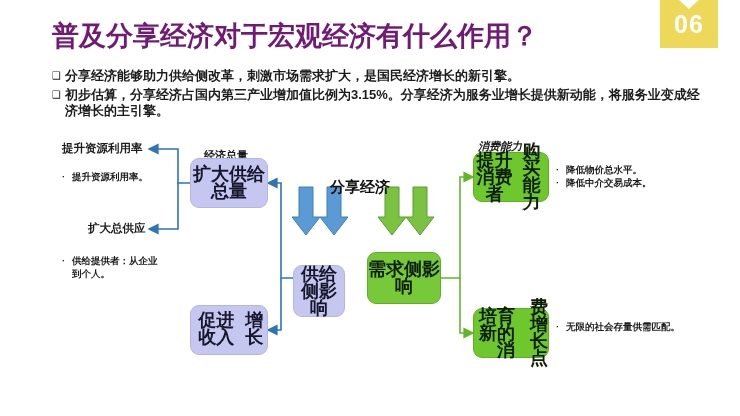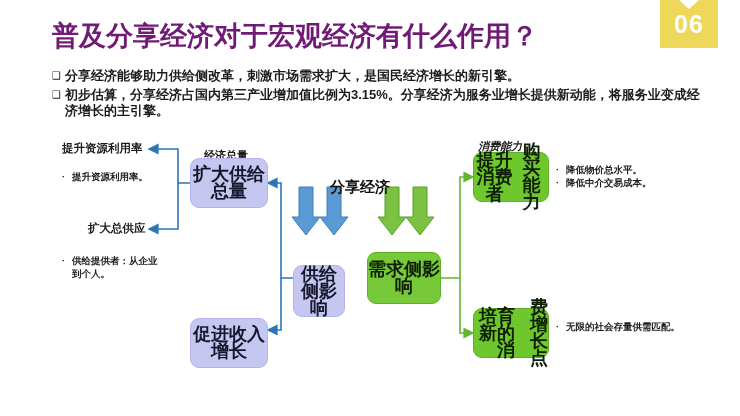--- a/index.html
+++ b/index.html
@@ -141,21 +141,21 @@
 
     <div class="center-title" style="left:330px;top:48px;">分享经济</div>
 
     <div class="cap" style="left:204px;top:18px;">经济总量</div>
 
     <div class="node purple" style="left:190px;top:28px;width:78px;height:50px;flex-direction:column;">
       <span>扩大供给</span>
       <span>总量</span>
     </div>
 
-    <div class="node purple" style="left:190px;top:188px;width:78px;height:50px;flex-direction:column;">
+    <div class="node purple" style="left:190px;top:175px;width:78px;height:50px;flex-direction:row;font-family:Liberation Mono, monospace;">
       <span>促进收入</span>
       <span>增长</span>
     </div>
 
     <div class="lbl" style="left:62px;top:11px;text-align:right;">提升资源利用率</div>
 
     <div class="sub" style="left:62px;top:40px;">
       <div class="row">
         <span class="d">·</span>
         <span class="t">提升资源利用率。</span>

